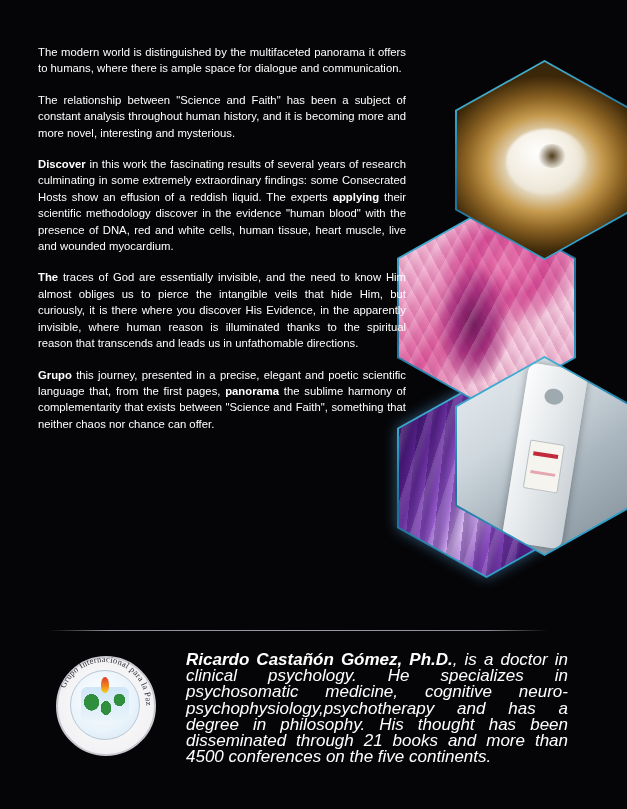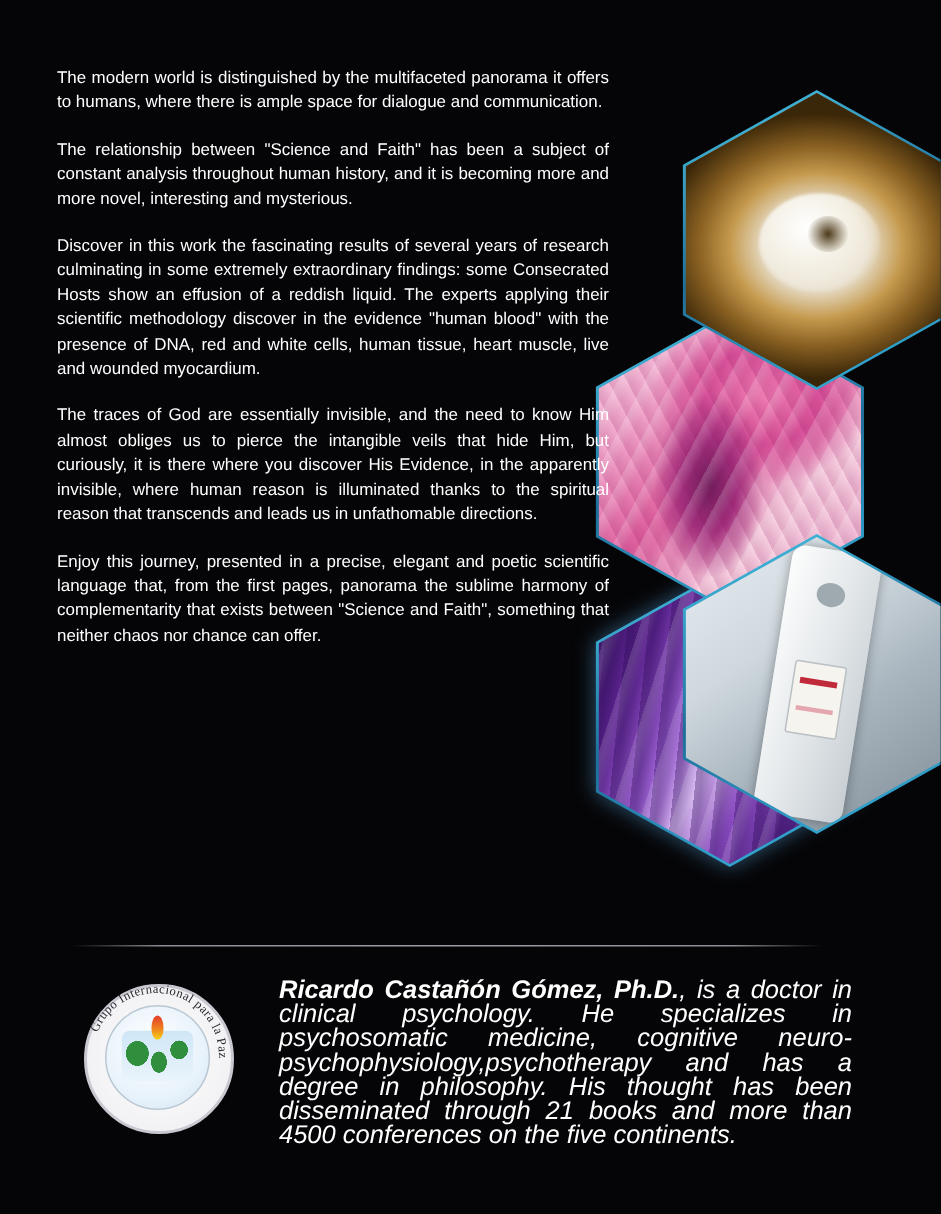--- a/index.html
+++ b/index.html
@@ -162,21 +162,21 @@
     width: 368px;
     color: #ffffff;
     font-size: 11.3px;
     line-height: 16.4px;
   }
   .para {
     margin: 0 0 15px 0;
     text-align: justify;
   }
   .para.last { margin-bottom: 0; }
-  .para b { font-weight: normal; }
+  .para b { font-weight: bold; }
 
   
   .divider {
     position: absolute;
     left: 48px;
     top: 630px;
     width: 500px;
     height: 1px;
     background: linear-gradient(to right, rgba(160,160,170,0), #8d8d96 12%, #9b9ba4 50%, #8d8d96 88%, rgba(160,160,170,0));
   }
@@ -300,21 +300,21 @@
       </div>
     </div>
 
   </div>
 
   <div class="body-text">
     <p class="para">The modern world is distinguished by the multifaceted panorama it offers to humans, where there is ample space for dialogue and communication.</p>
     <p class="para">The relationship between "Science and Faith" has been a subject of constant analysis throughout human history, and it is becoming more and more novel, interesting and mysterious.</p>
     <p class="para"><b>Discover</b> in this work the fascinating results of several years of research culminating in some extremely extraordinary findings: some Consecrated Hosts show an effusion of a reddish liquid. The experts <b>applying</b> their scientific methodology discover in the evidence "human blood" with the presence of DNA, red and white cells, human tissue, heart muscle, live and wounded myocardium.</p>
     <p class="para"><b>The</b> traces of God are essentially invisible, and the need to know Him almost obliges us to pierce the intangible veils that hide Him, but curiously, it is there where you discover His Evidence, in the apparently invisible, where human reason is illuminated thanks to the spiritual reason that transcends and leads us in unfathomable directions.</p>
-    <p class="para last"><b>Enjoy</b> this journey, presented in a precise, elegant and poetic scientific language that, from the first pages, <b>panorama</b> the sublime harmony of complementarity that exists between "Science and Faith", something that neither chaos nor chance can offer.</p>
+    <p class="para last"><b>Grupo</b> this journey, presented in a precise, elegant and poetic scientific language that, from the first pages, <b>panorama</b> the sublime harmony of complementarity that exists between "Science and Faith", something that neither chaos nor chance can offer.</p>
   </div>
 
   <div class="divider"></div>
 
   <div class="author-row">
     <div class="logo">
       <div class="ring"></div>
       <div class="inner">
         <div class="globe"></div>
         <div class="flame"></div>

